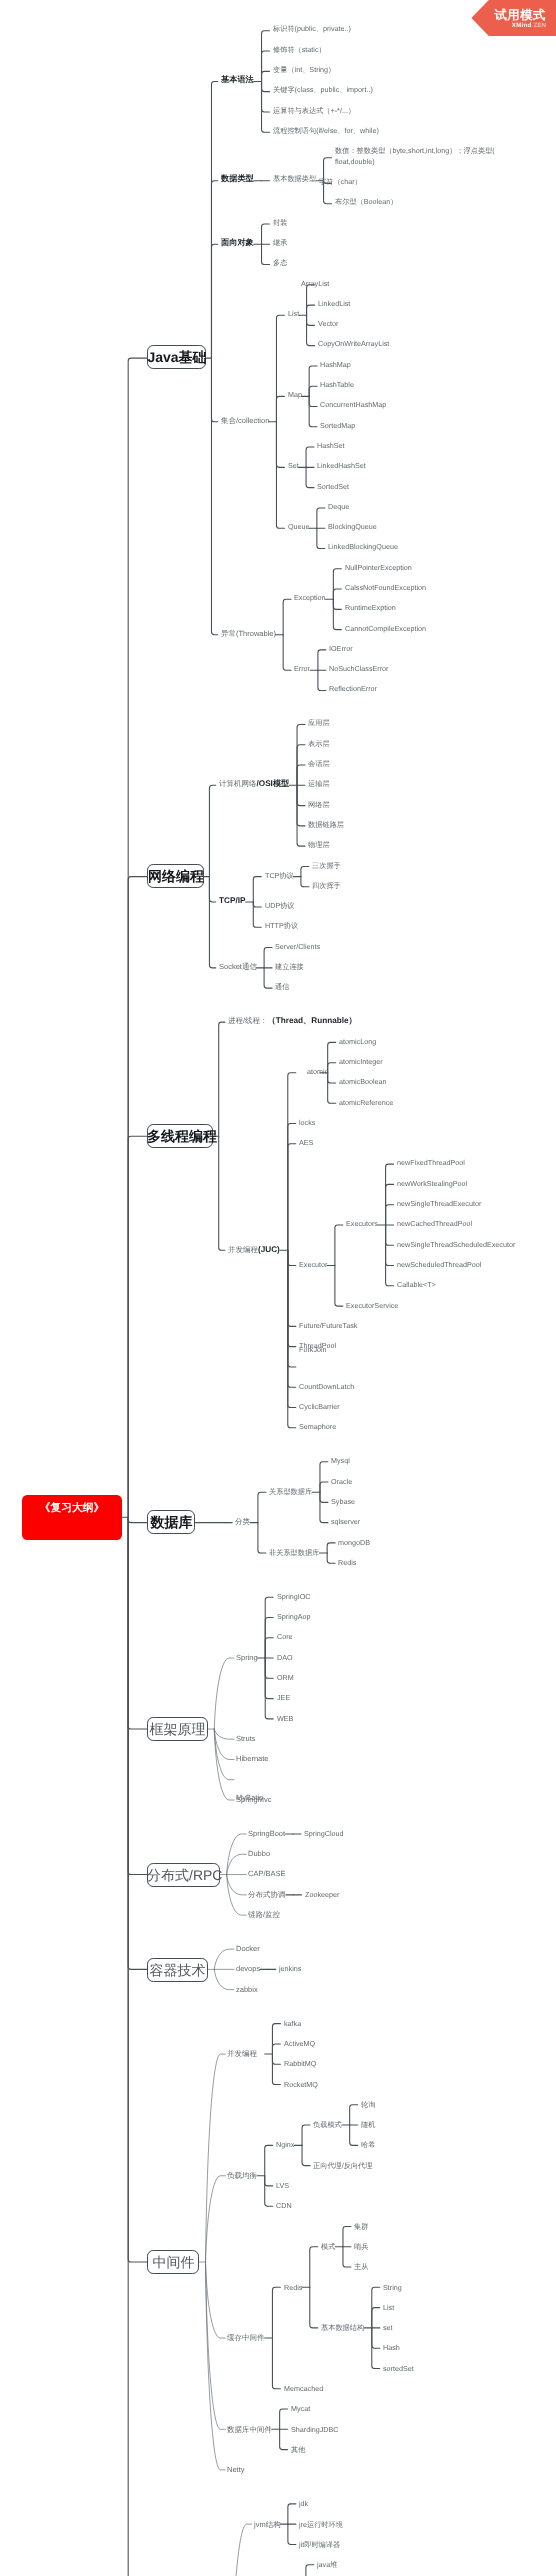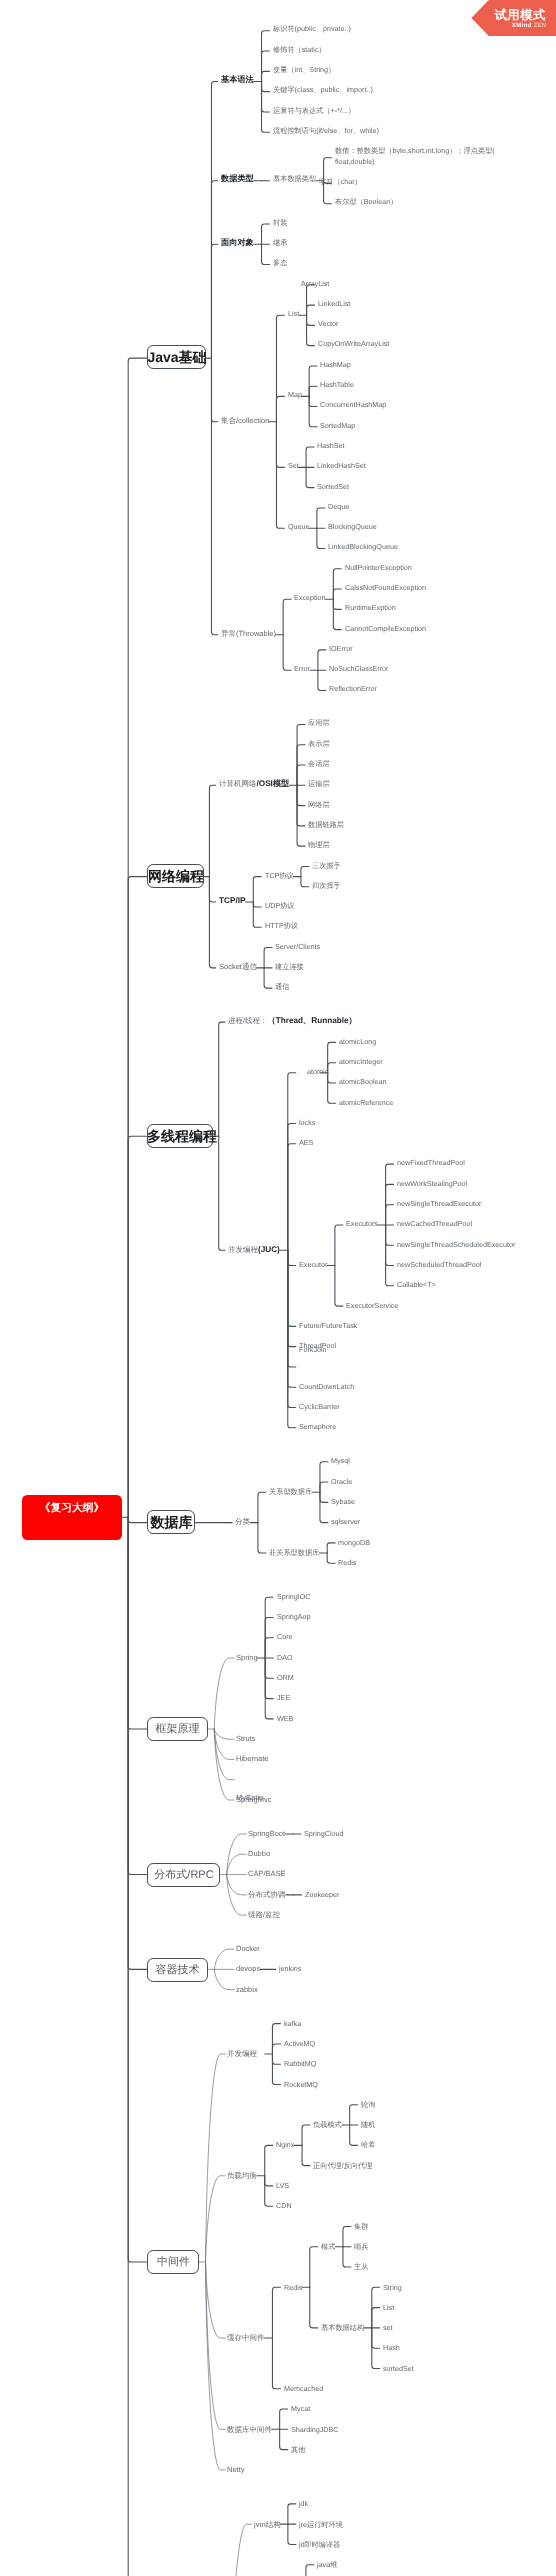--- a/index.html
+++ b/index.html
@@ -7,21 +7,21 @@
   body{width:556px;height:2880px;position:relative;overflow:hidden;
        font-family:"Liberation Sans",sans-serif;
        -webkit-font-smoothing:antialiased;text-rendering:geometricPrecision;}
   #canvas{position:absolute;left:0;top:0;width:556px;height:2880px;}
   svg#links{position:absolute;left:0;top:0;width:556px;height:2880px;}
   .node{position:absolute;white-space:nowrap;color:#62696f;line-height:10.8px;}
   .root-label{position:absolute;color:#ffffff;font-size:10.8px;font-weight:bold;
        white-space:nowrap;letter-spacing:0px;}
   .rootbox{position:absolute;background:#fc0000;border-radius:5.2px;}
   .branchbox{position:absolute;background:#ffffff;border:1.2px solid #464c54;border-radius:6.2px;}
-  .branch-label{position:absolute;color:#51585f;font-size:11px;font-weight:normal;
+  .branch-label{position:absolute;color:#51585f;font-size:14px;font-weight:normal;
        white-space:nowrap;}
   .branch-label.bold{color:#14191e;font-size:14px;font-weight:bold;}
   .l2{font-size:7.5px;}
   .l3{font-size:7.2px;}
   .l4{font-size:7.2px;}
   .l5{font-size:7.2px;}
   .node.bold{font-size:8.2px;font-weight:bold;color:#1c2228;}
   .node b{font-size:8.2px;font-weight:bold;color:#1c2228;}
   #trial{position:absolute;left:471px;top:0;width:86px;height:36px;}
   #trial svg{position:absolute;left:0;top:0;}

